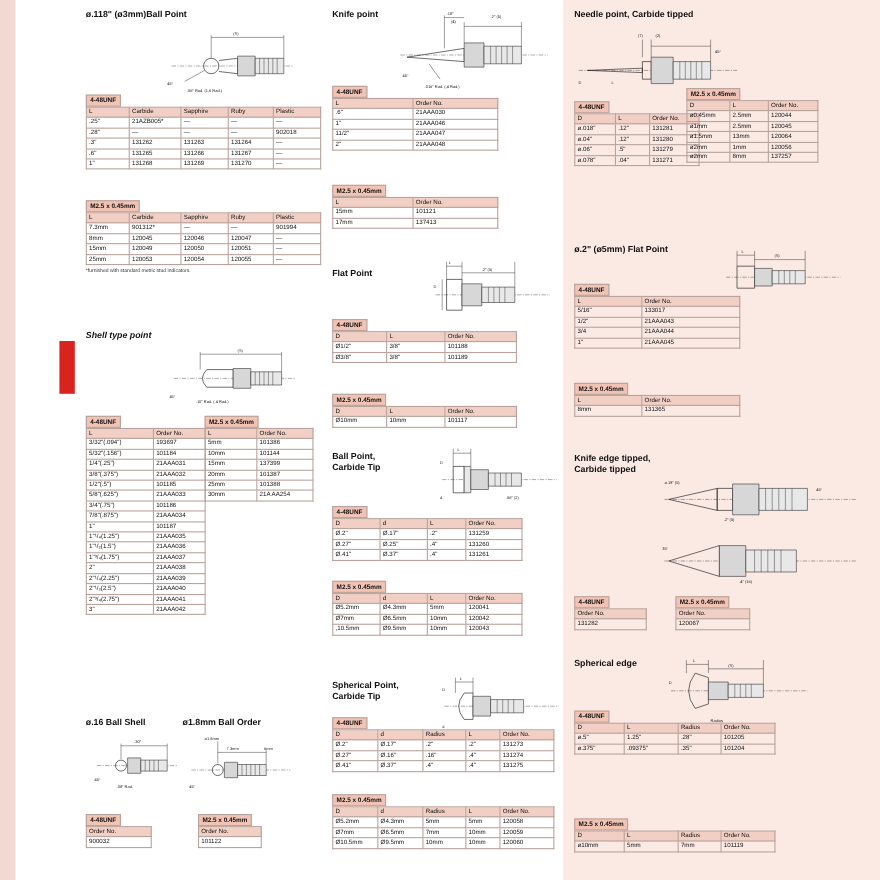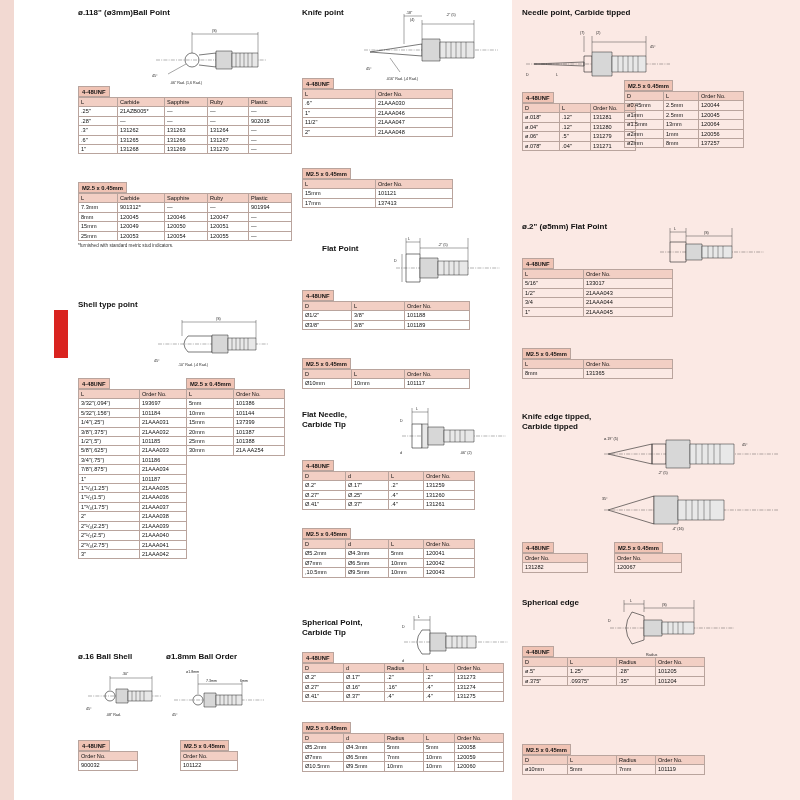--- a/index.html
+++ b/index.html
@@ -161,21 +161,21 @@
             <td>120053</td>
             <td>120054</td>
             <td>120055</td>
             <td>—</td>
           </tr>
       </tbody>
     </table>
     <div class="note">*furnished with standard metric stud indicators.</div>
   </div>
 
-  <div class="sec" style="left:78px;top:300px;width:200px;">
+  <div class="sec" style="left:78px;top:300px;width:200px;font-style:italic;">
     <div class="sectitle">Shell type point</div>
   </div>
   <div class="draw" style="left:152px;top:312px;">
     <svg width="120" height="56" viewBox="0 0 120 56">
       <line class="ctr" x1="6" y1="32" x2="116" y2="32"></line>
       <path class="ln" d="M36 24 Q28 32 36 40 L60 40 L60 24 Z"></path>
       <rect class="hatch" x="60" y="23" width="16" height="18"></rect>
       <rect class="fillg" x="76" y="26" width="28" height="12"></rect>
       <line class="lnt" x1="80" y1="26" x2="80" y2="38"></line>
       <line class="lnt" x1="84" y1="26" x2="84" y2="38"></line>
@@ -459,21 +459,21 @@
             <td>101121</td>
           </tr>
         <tr>
             <td>17mm</td>
             <td>137413</td>
           </tr>
       </tbody>
     </table>
   </div>
 
-  <div class="sec" style="left:302px;top:244px;margin-left:20px;">
+  <div class="sec" style="left:302px;top:244px;">
     <div class="sectitle">Flat Point</div>
   </div>
   <div class="draw" style="left:392px;top:232px;">
     <svg width="110" height="58" viewBox="0 0 110 58">
       <line class="ctr" x1="4" y1="36" x2="108" y2="36"></line>
       <rect class="ln" x="14" y="22" width="14" height="28"></rect>
       <rect class="hatch" x="28" y="26" width="18" height="20"></rect>
       <rect class="fillg" x="46" y="29" width="30" height="14"></rect>
       <line class="lnt" x1="52" y1="29" x2="52" y2="43"></line>
       <line class="lnt" x1="57" y1="29" x2="57" y2="43"></line>
@@ -528,21 +528,21 @@
         <tr>
             <td>Ø10mm</td>
             <td>10mm</td>
             <td>101117</td>
           </tr>
       </tbody>
     </table>
   </div>
 
   <div class="sec" style="left:302px;top:410px;width:70px;">
-    <div class="sectitle" style="white-space:pre-line">Flat Needle,
+    <div class="sectitle" style="white-space:pre-line">Ball Point,
 Carbide Tip</div>
   </div>
   <div class="draw" style="left:398px;top:402px;">
     <svg width="110" height="58" viewBox="0 0 110 58">
       <line class="ctr" x1="4" y1="34" x2="108" y2="34"></line>
       <rect class="ln" x="14" y="22" width="10" height="24"></rect>
       <rect class="fillg" x="24" y="22" width="6" height="24"></rect>
       <rect class="hatch" x="30" y="25" width="16" height="18"></rect>
       <rect class="fillg" x="46" y="28" width="30" height="12"></rect>
       <line class="lnt" x1="52" y1="28" x2="52" y2="40"></line>

